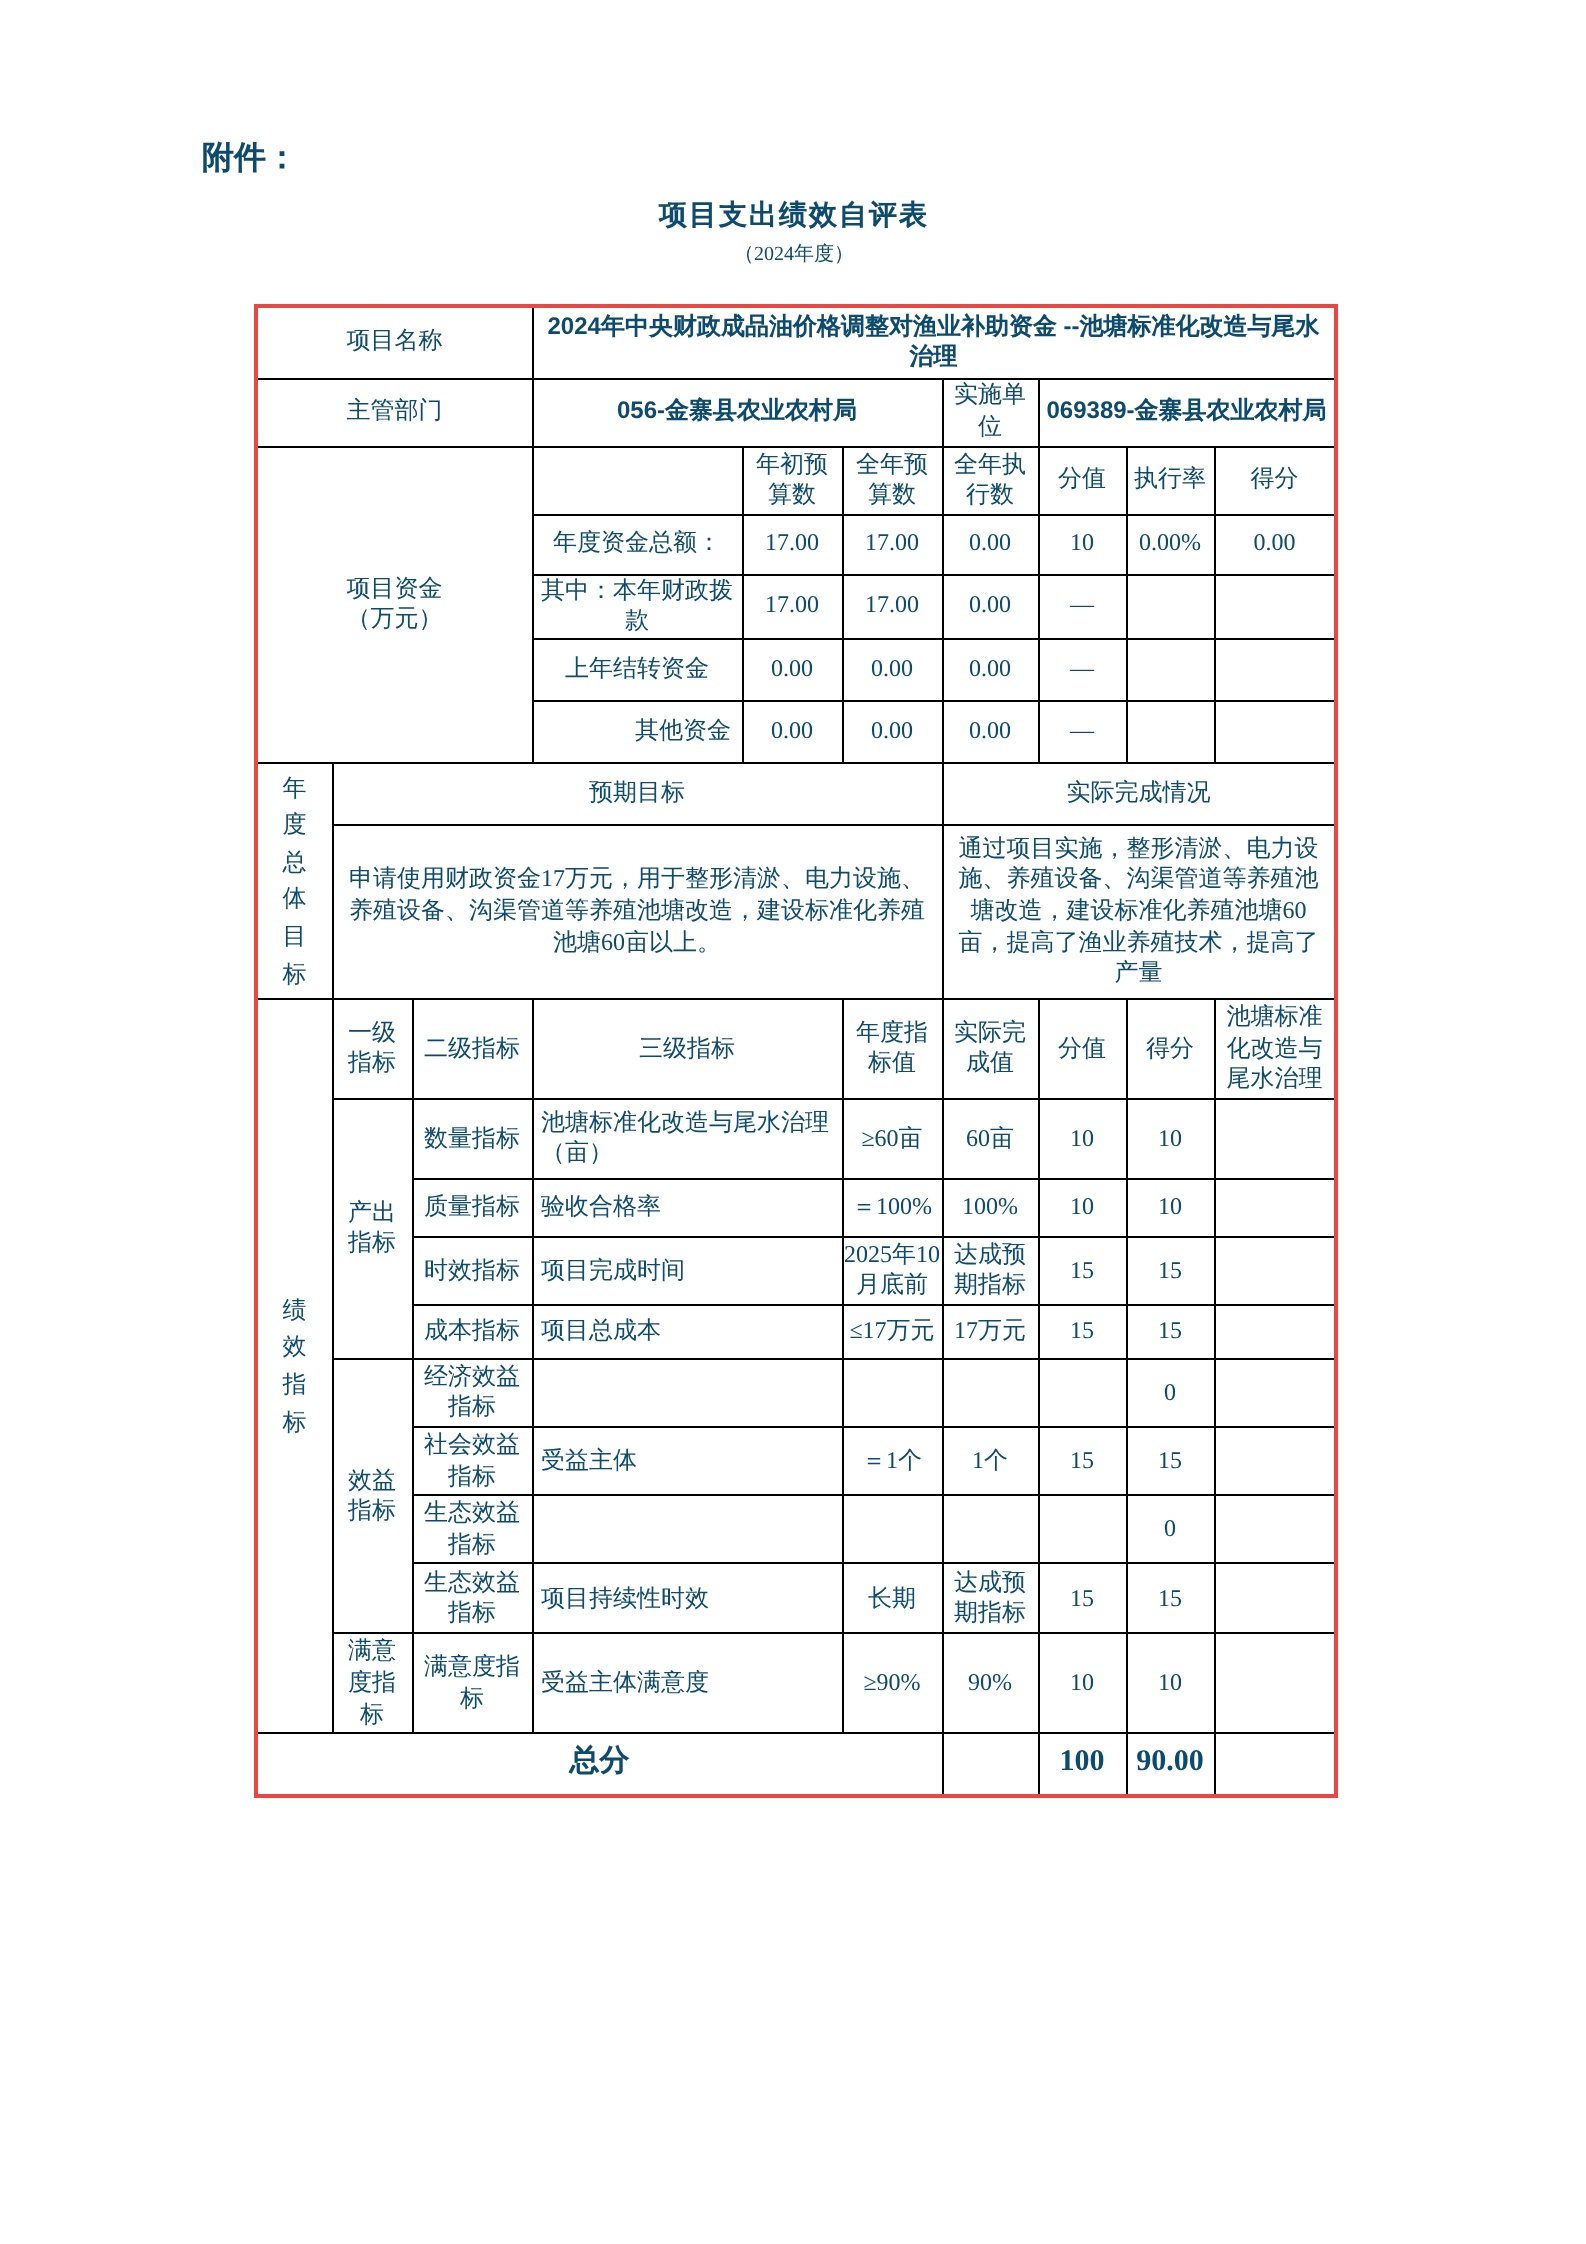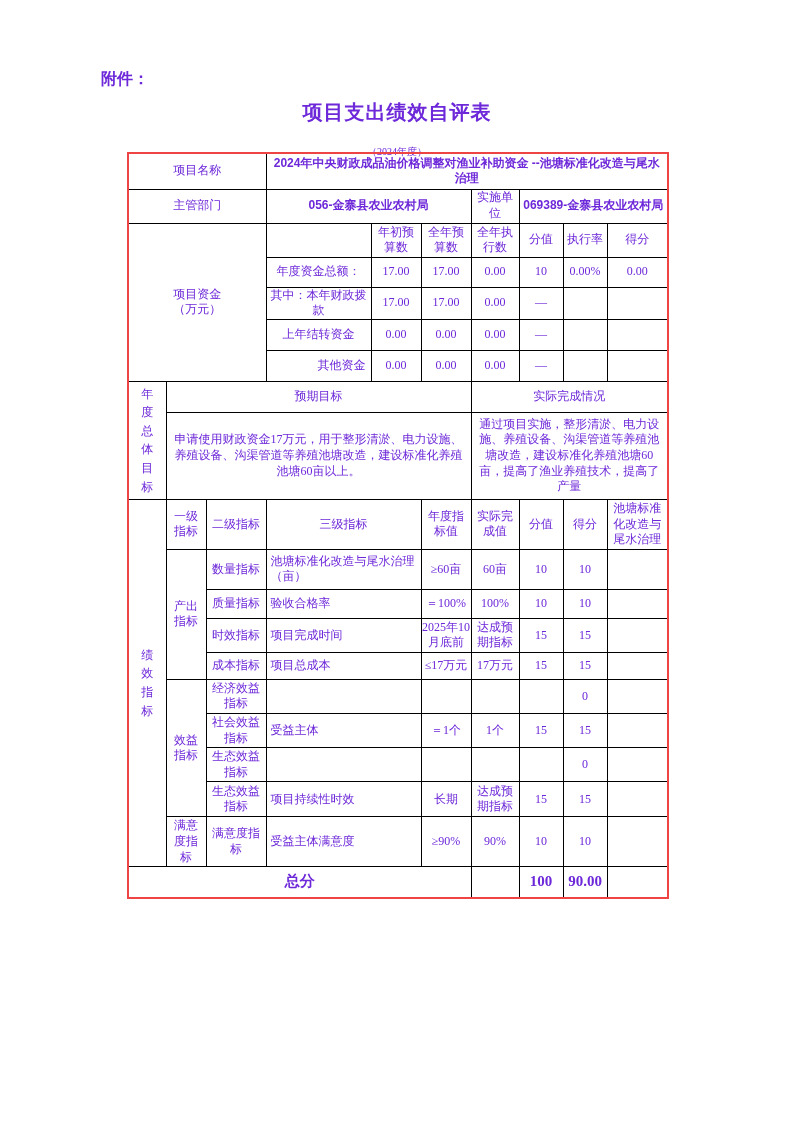--- a/index.html
+++ b/index.html
@@ -1,24 +1,24 @@
 <!DOCTYPE html>
 <html><head>
 <meta charset="utf-8">
 <style>
   html,body{margin:0;padding:0;background:#ffffff;}
   .page{
     position:relative;width:793px;height:1122px;background:#fff;
-    font-family:"Liberation Serif","DejaVu Serif",serif;color:#6d28d9;
+    font-family:"Liberation Serif","DejaVu Serif",serif;color:#0c4a6e;
     overflow:hidden;
   }
   .attachment{position:absolute;left:101px;top:69px;font-size:16px;font-weight:bold;}
   .title-block{position:absolute;left:127px;top:99px;width:540px;text-align:center;}
-  .doc-title{font-size:20px;font-weight:bold;letter-spacing:1px;}
-  .doc-subtitle{font-size:10px;margin-top:19px;}
+  .doc-title{font-size:14px;font-weight:bold;letter-spacing:1px;}
+  .doc-subtitle{font-size:10px;margin-top:3px;}
 
   table.main{
     position:absolute;left:127px;top:152px;width:540px;
     border-collapse:collapse;table-layout:fixed;
     font-size:12px;line-height:1.3;
     border:2px solid #ef4444;
   }
   td{
     border:1px solid #000;
     text-align:center;vertical-align:middle;

